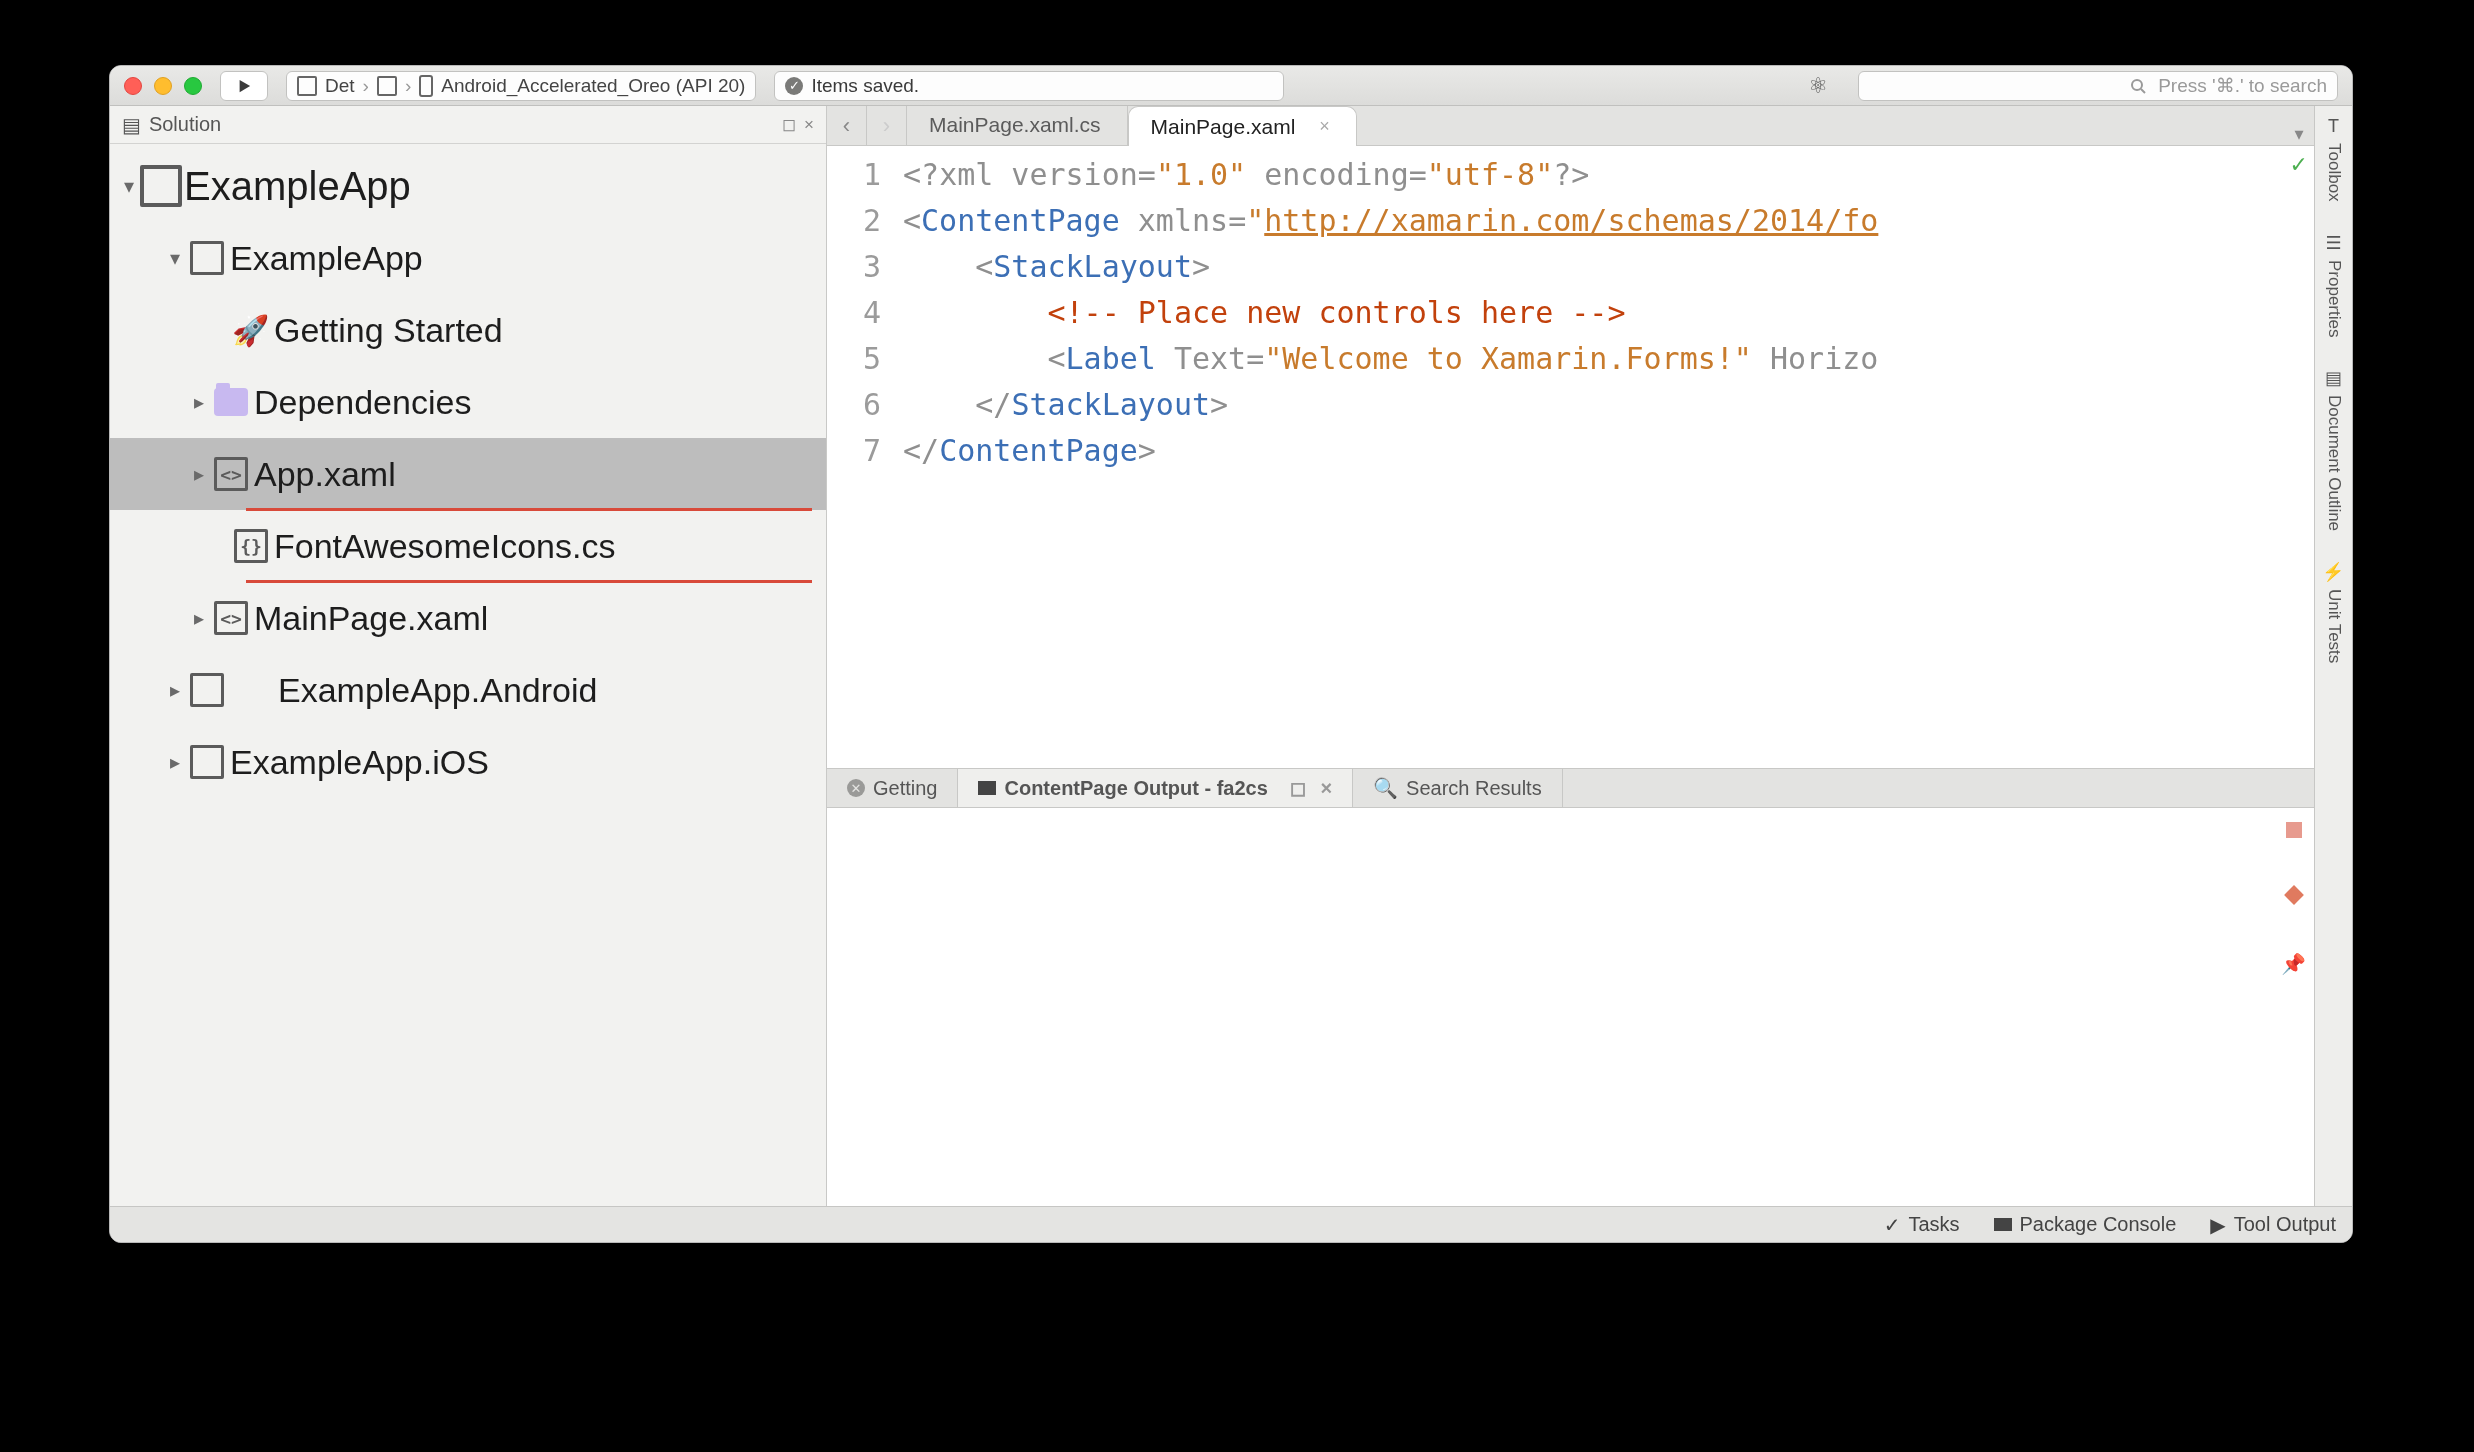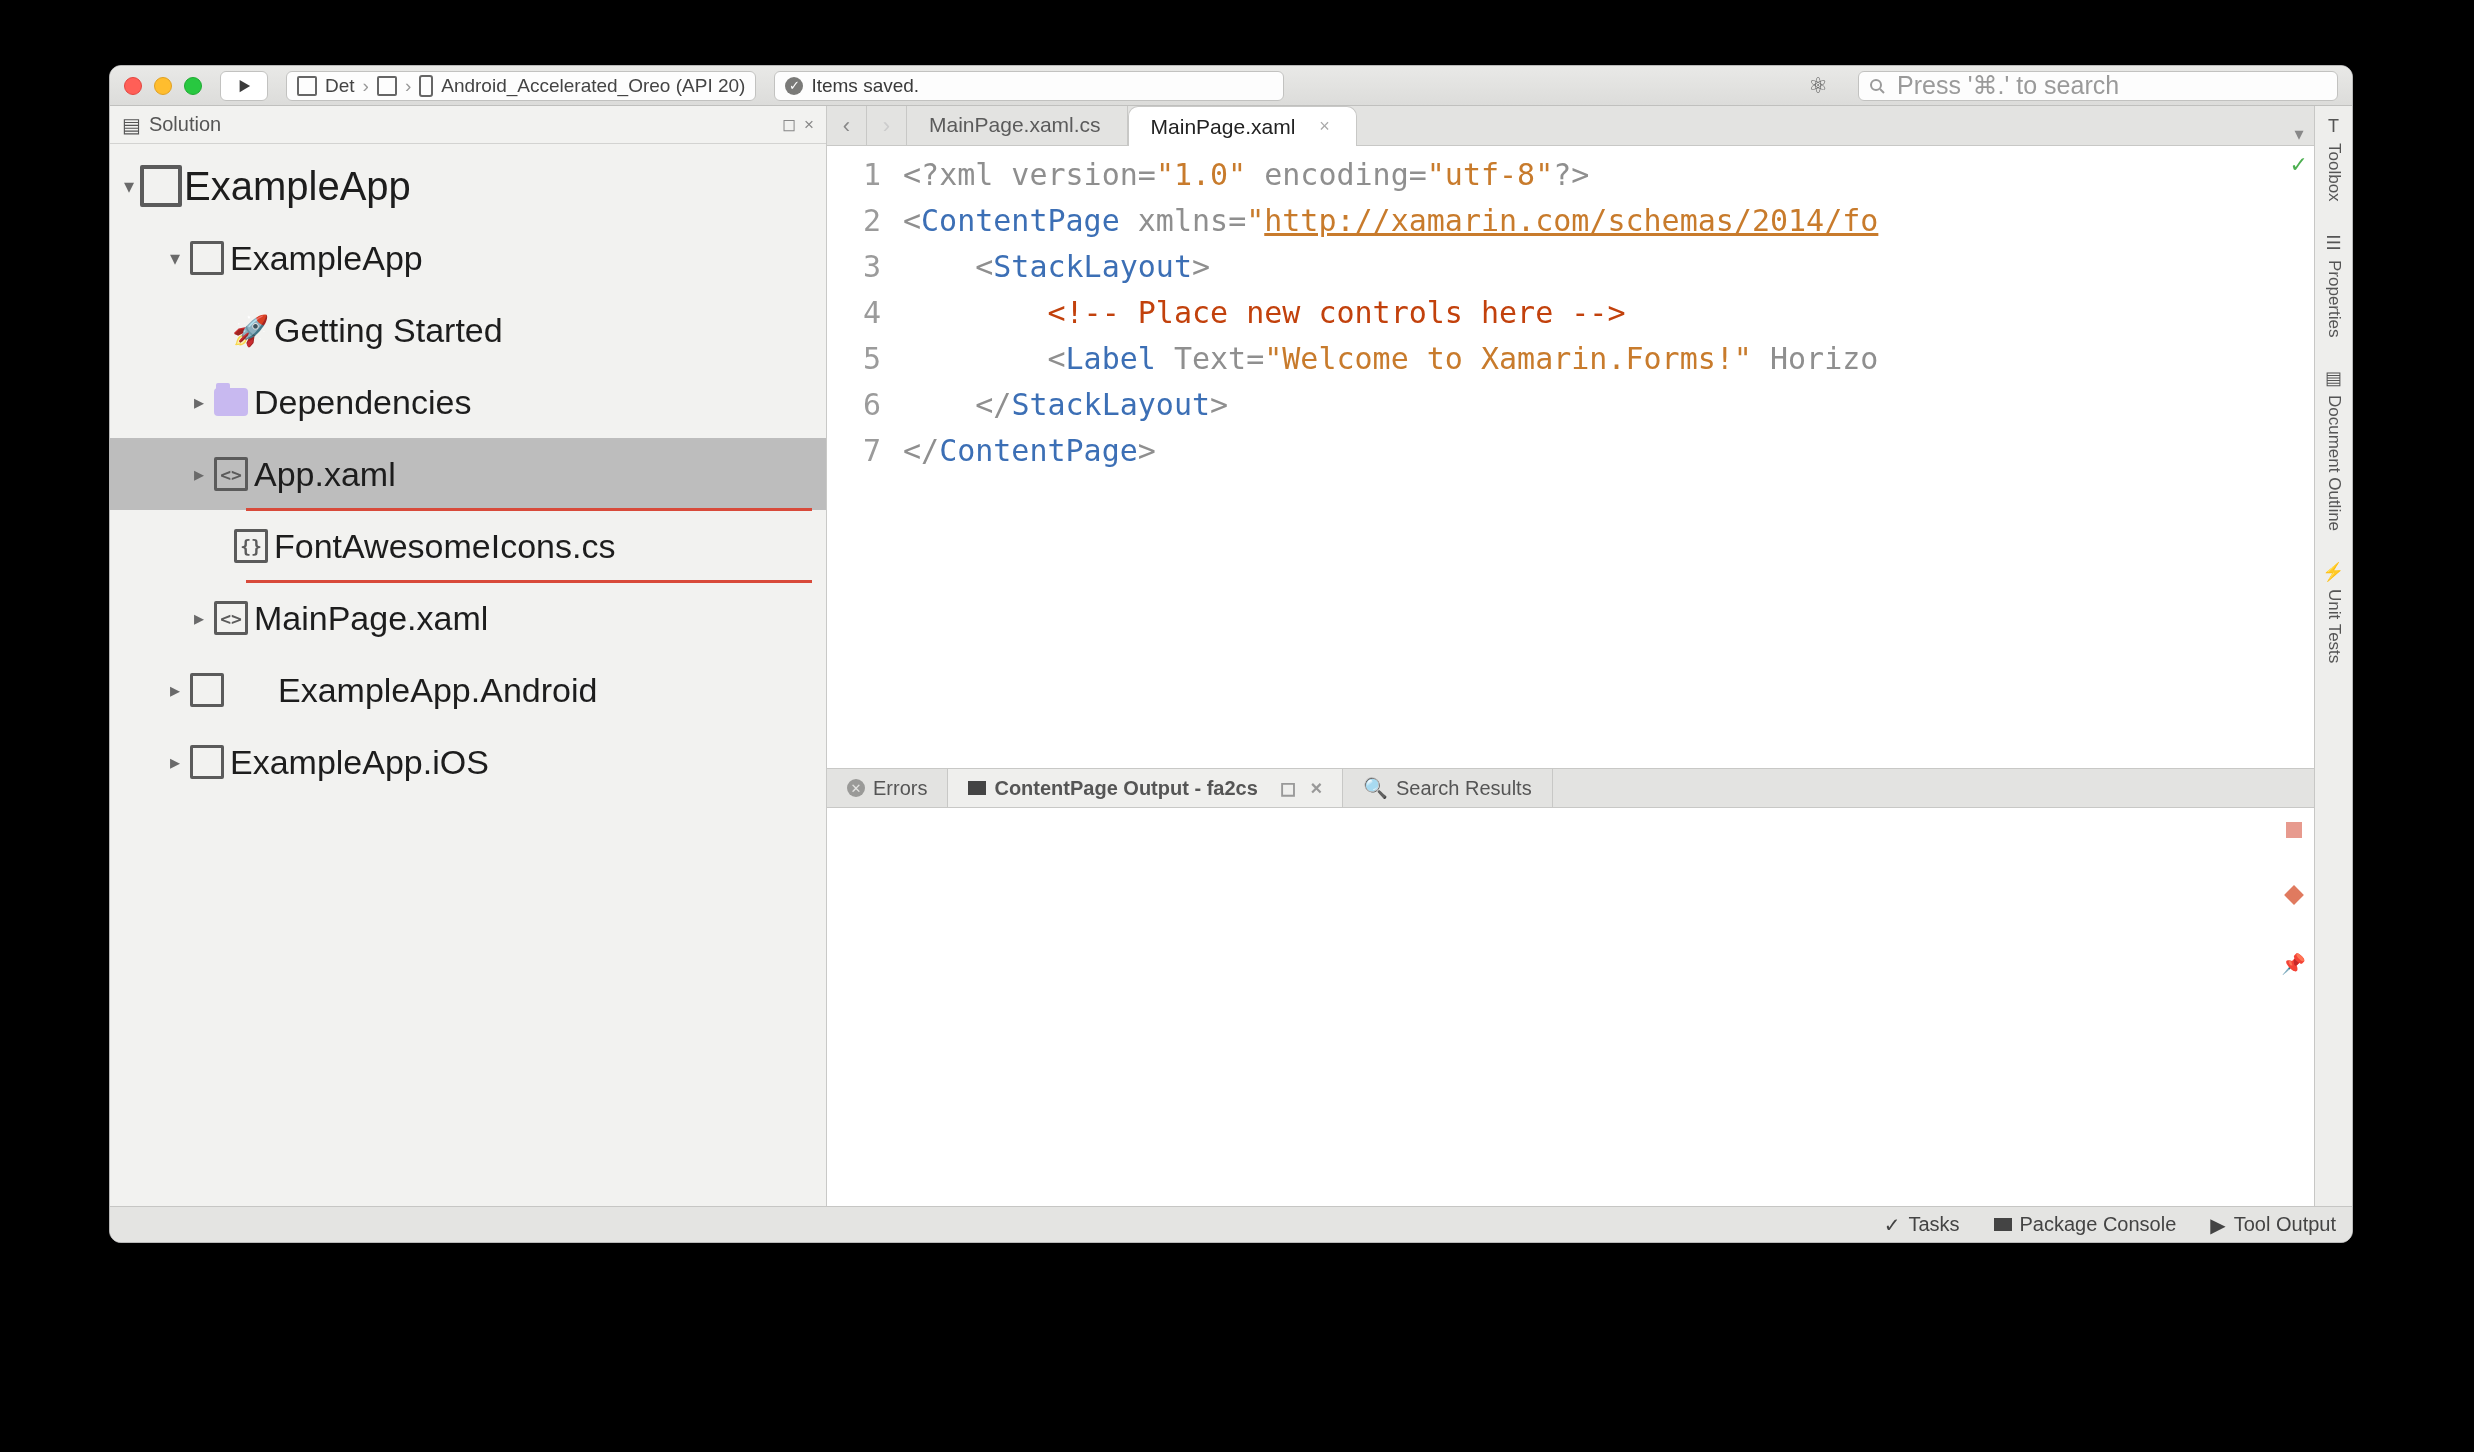--- a/index.html
+++ b/index.html
@@ -11,21 +11,21 @@
 .dot.red { background: #ff5f57; border: 1px solid #e24640; }
 .dot.yellow { background: #ffbd2e; border: 1px solid #dfa023; }
 .dot.green { background: #28c840; border: 1px solid #1faa33; }
 .play-btn { width: 48px; height: 30px; border: 1px solid #c2c2c0; border-radius: 6px; background: #fff; display:flex; align-items:center; justify-content:center; }
 .play-btn svg { width: 14px; height: 14px; }
 .config-group { display: flex; align-items: center; height: 30px; border: 1px solid #c2c2c0; border-radius: 6px; background: #fdfdfd; font-size: 19px; color: #444; padding: 0 10px; gap: 8px; }
 .config-group .sep { color: #999; }
 .status-pill { flex: 0 0 510px; height: 30px; border: 1px solid #c2c2c0; border-radius: 6px; background: #fdfdfd; display:flex; align-items:center; padding: 0 10px; font-size: 19px; color:#3a3a3a; gap:8px; }
 .status-check { width:18px; height:18px; border-radius:50%; background:#7a7a78; display:flex; align-items:center; justify-content:center; color:#fff; font-size:13px; }
 .atom-icon { margin-left: auto; margin-right: 12px; font-size: 22px; color:#555; }
-.search-pill { width: 480px; height: 30px; border: 1px solid #c2c2c0; border-radius: 6px; background:#fdfdfd; display:flex; align-items:center; padding:0 10px; font-size:25px; color:#9a9a9a; gap:12px; }
+.search-pill { width: 480px; height: 30px; border: 1px solid #c2c2c0; border-radius: 6px; background:#fdfdfd; display:flex; align-items:center; padding:0 10px; font-size:19px; color:#9a9a9a; gap:12px;justify-content:flex-end; }
 .search-pill svg { width:16px; height:16px; }
 
 .body { flex:1; display:flex; overflow:hidden; }
 
 
 .sidebar { width: 717px; background:#f2f2f0; border-right:1px solid #c9c9c7; display:flex; flex-direction:column; }
 .panel-header { height: 38px; display:flex; align-items:center; padding:0 12px; border-bottom:1px solid #d3d3d1; color:#555; font-size:20px; gap:8px; }
 .panel-header .spacer { flex:1; }
 .panel-header .winbtn { color:#888; font-size:17px; cursor:pointer; }
 .tree { flex:1; overflow:auto; padding-top:6px; }
@@ -249,21 +249,21 @@
 <span class="c-pi">    &lt;</span><span class="c-tag">StackLayout</span><span class="c-pi">&gt;</span>
 <span>        </span><span class="c-comment">&lt;!-- Place new controls here --&gt;</span>
 <span class="c-pi">        &lt;</span><span class="c-tag">Label</span><span class="c-attr"> Text=</span><span class="c-str">"Welcome to Xamarin.Forms!"</span><span class="c-attr"> Horizo</span>
 <span class="c-pi">    &lt;/</span><span class="c-tag">StackLayout</span><span class="c-pi">&gt;</span>
 <span class="c-pi">&lt;/</span><span class="c-tag">ContentPage</span><span class="c-pi">&gt;</span></div>
       </div>
 
       <div class="bottom-tabs">
         <div class="bottom-tab">
           <span style="width:18px;height:18px;border-radius:50%;background:#9a9a98;color:#e3e3e1;display:inline-flex;align-items:center;justify-content:center;font-size:13px">✕</span>
-          <span>Errors</span>
+          <span>Getting</span>
         </div>
         <div class="bottom-tab active">
           <span style="width:18px;height:14px;background:#444;display:inline-block"></span>
           <span>ContentPage Output - fa2cs</span>
           <span style="margin-left:14px;color:#999">◻</span>
           <span style="margin-left:6px;color:#999">×</span>
         </div>
         <div class="bottom-tab">
           <span>🔍</span>
           <span>Search Results</span>

